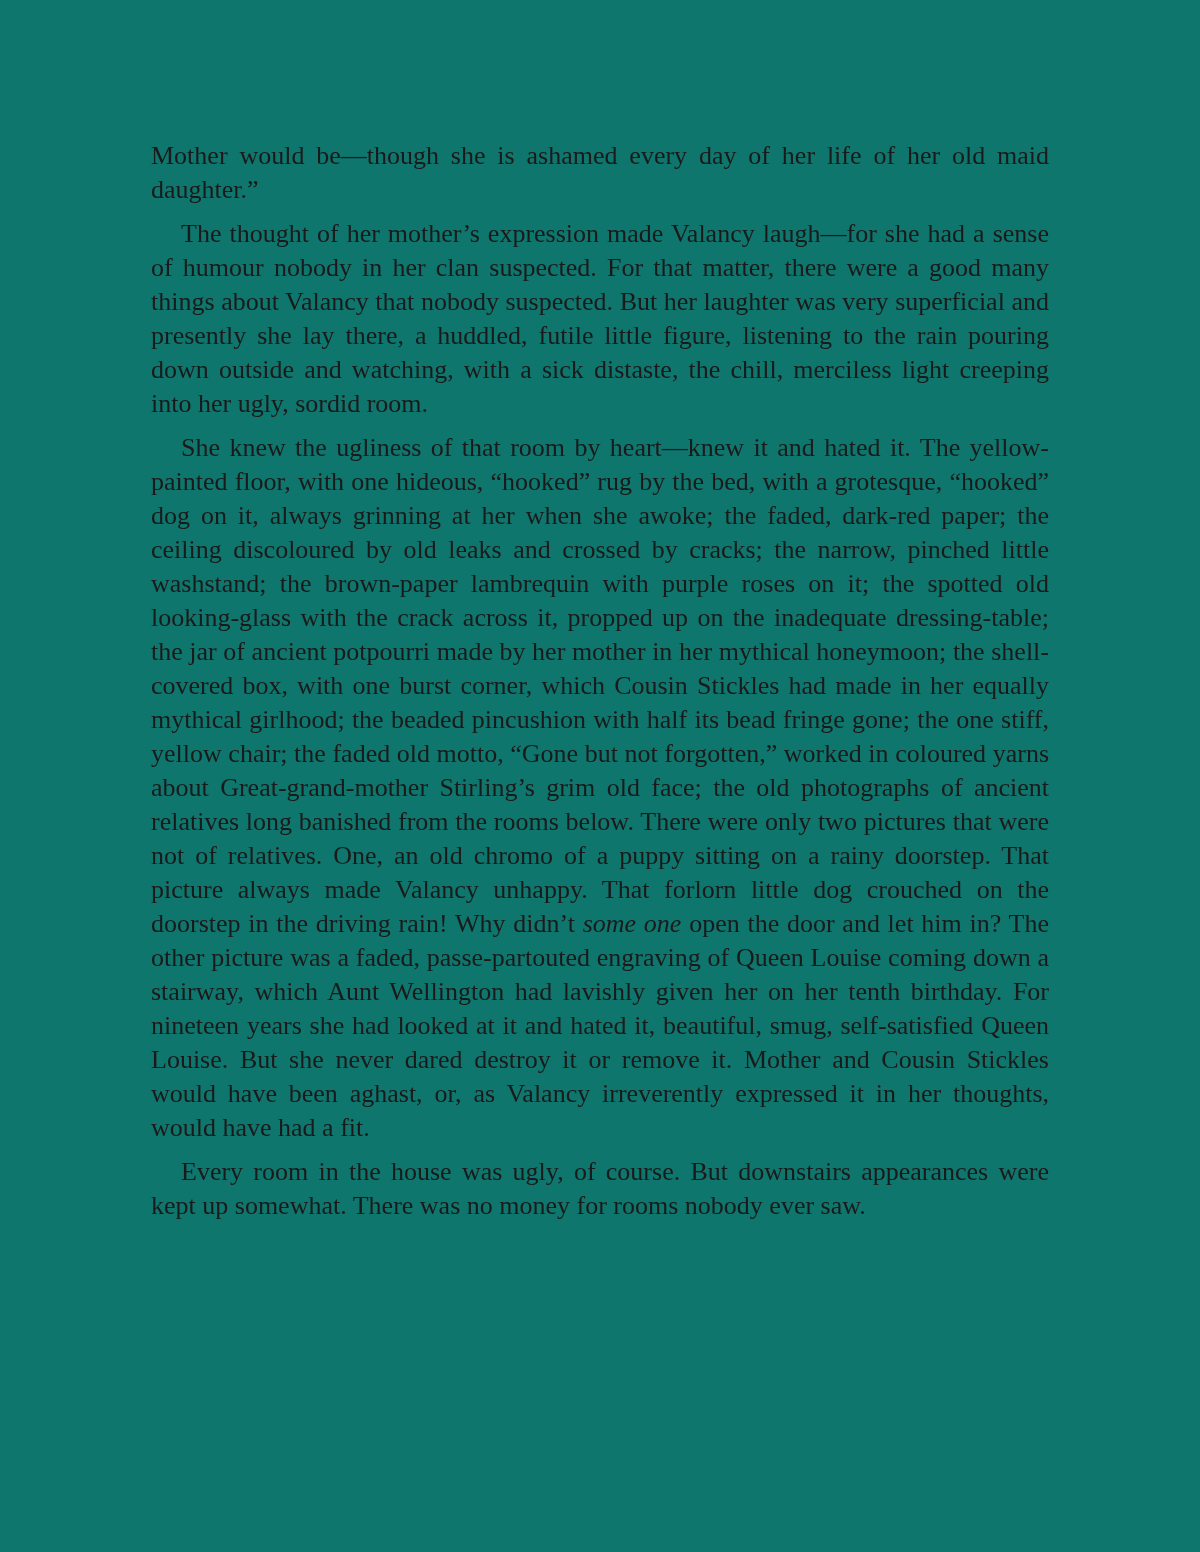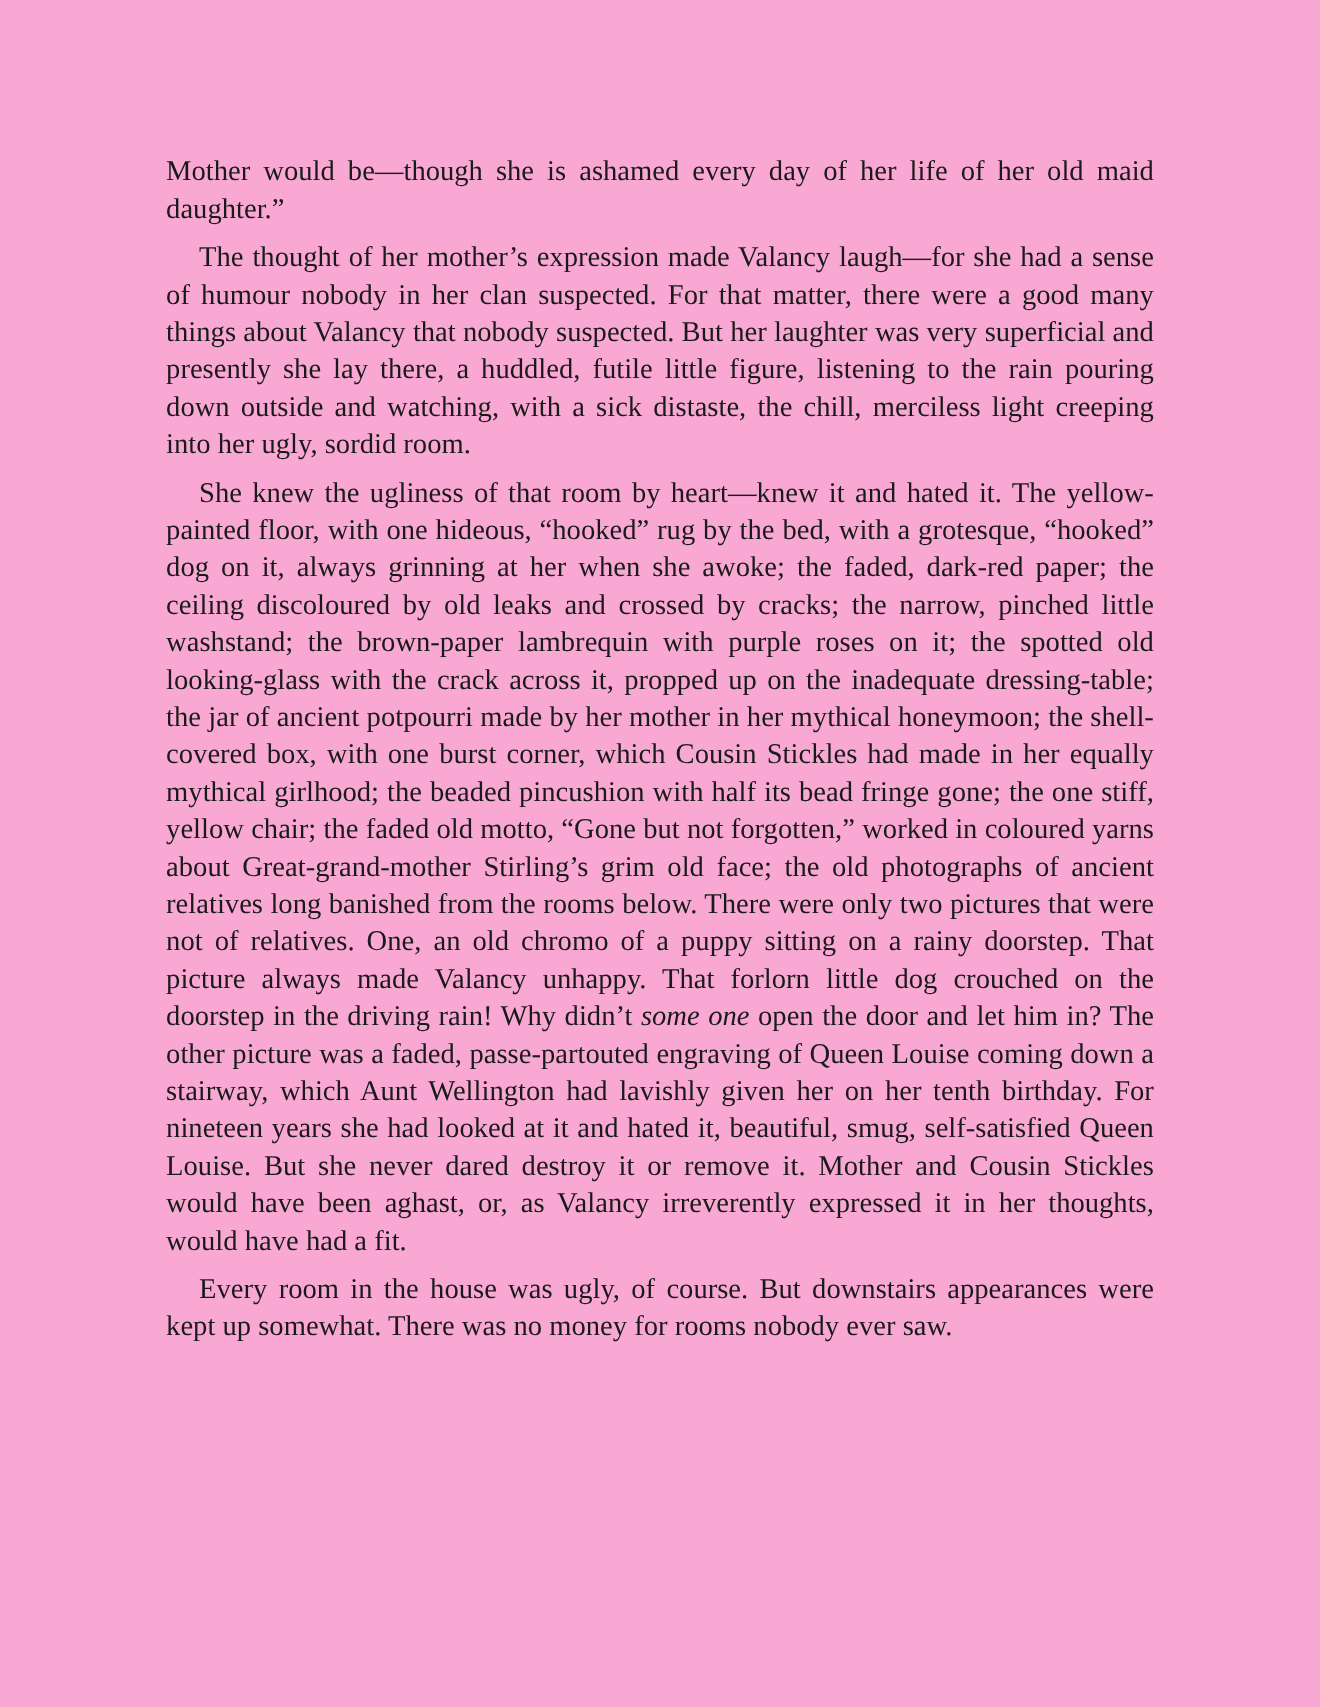--- a/index.html
+++ b/index.html
@@ -36,20 +36,20 @@
   .text-body p:last-child {
     margin-bottom: 0;
   }
   .text-body em {
     font-style: italic;
   }
 </style>
 </head>
 <body>
 
-<div class="page" style="background: #f9a8d4;">
+<div class="page" style="background: #0f766e;">
   <div class="text-body" style="color: rgb(26, 26, 26);">
       <p class=""><span>Mother would be—though she is ashamed every day of her life of her old maid daughter.”</span></p>
       <p class="indent"><span>The thought of her mother’s expression made Valancy laugh—for she had a sense of humour nobody in her clan suspected. For that matter, there were a good many things about Valancy that nobody suspected. But her laughter was very superficial and presently she lay there, a huddled, futile little figure, listening to the rain pouring down outside and watching, with a sick distaste, the chill, merciless light creeping into her ugly, sordid room.</span></p>
       <p class="indent"><span>She knew the ugliness of that room by heart—knew it and hated it. The yellow-painted floor, with one hideous, “hooked” rug by the bed, with a grotesque, “hooked” dog on it, always grinning at her when she awoke; the faded, dark-red paper; the ceiling discoloured by old leaks and crossed by cracks; the narrow, pinched little washstand; the brown-paper lambrequin with purple roses on it; the spotted old looking-glass with the crack across it, propped up on the inadequate dressing-table; the jar of ancient potpourri made by her mother in her mythical honeymoon; the shell-covered box, with one burst corner, which Cousin Stickles had made in her equally mythical girlhood; the beaded pincushion with half its bead fringe gone; the one stiff, yellow chair; the faded old motto, “Gone but not forgotten,” worked in coloured yarns about Great-grand-mother Stirling’s grim old face; the old photographs of ancient relatives long banished from the rooms below. There were only two pictures that were not of relatives. One, an old chromo of a puppy sitting on a rainy doorstep. That picture always made Valancy unhappy. That forlorn little dog crouched on the doorstep in the driving rain! Why didn’t </span><em>some one</em><span> open the door and let him in? The other picture was a faded, passe-partouted engraving of Queen Louise coming down a stairway, which Aunt Wellington had lavishly given her on her tenth birthday. For nineteen years she had looked at it and hated it, beautiful, smug, self-satisfied Queen Louise. But she never dared destroy it or remove it. Mother and Cousin Stickles would have been aghast, or, as Valancy irreverently expressed it in her thoughts, would have had a fit.</span></p>
       <p class="indent"><span>Every room in the house was ugly, of course. But downstairs appearances were kept up somewhat. There was no money for rooms nobody ever saw.</span></p>
     </div>
 </div>
 
 </body></html>

